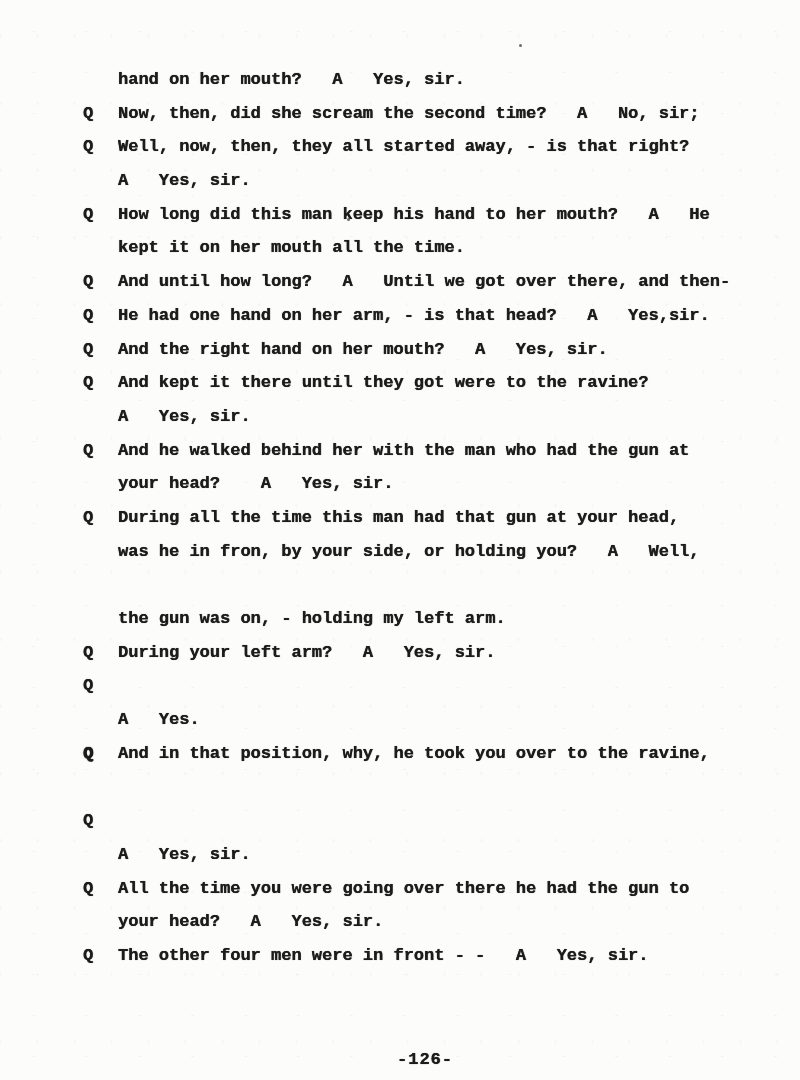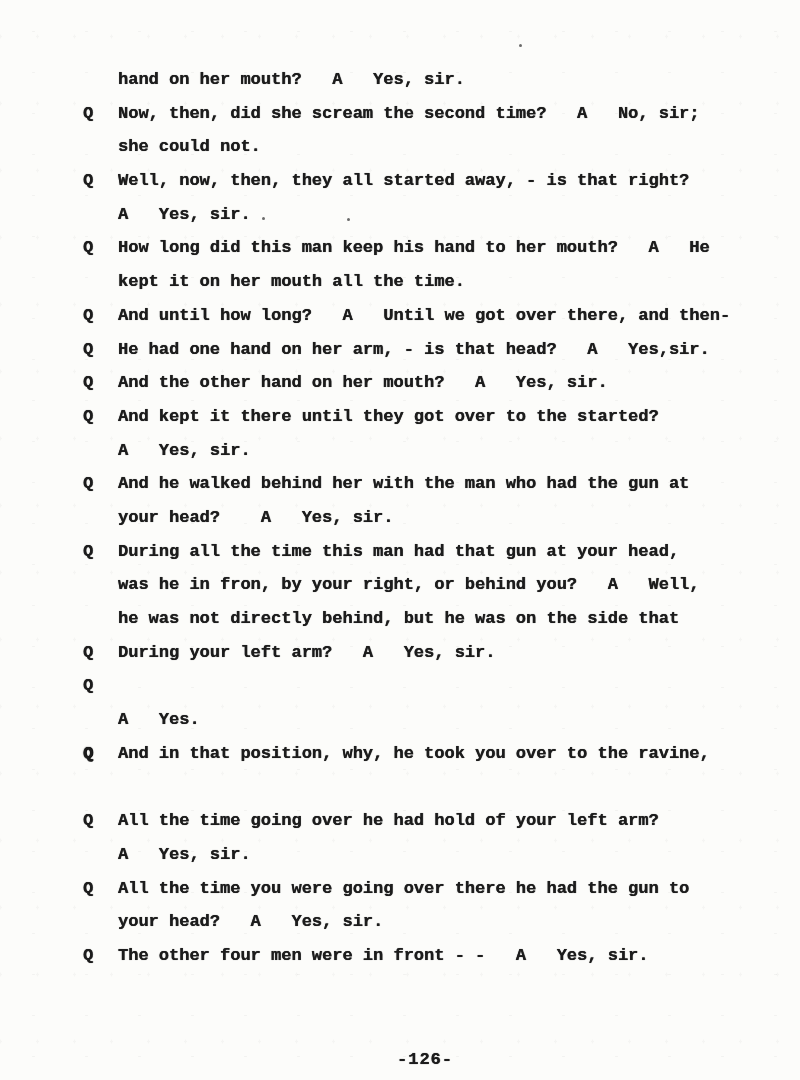--- a/index.html
+++ b/index.html
@@ -76,24 +76,20 @@
   <div class="transcript" id="transcript">
       <div class="line">
         <span class="marker"></span>
         <span class="text">hand on her mouth?   A   Yes, sir.</span>
       </div>
       <div class="line">
         <span class="marker">Q</span>
         <span class="text">Now, then, did she scream the second time?   A   No, sir;</span>
       </div>
       <div class="line">
-        <span class="marker"></span>
-        <span class="text">she could not.</span>
-      </div>
-      <div class="line">
         <span class="marker">Q</span>
         <span class="text">Well, now, then, they all started away, - is that right?</span>
       </div>
       <div class="line">
         <span class="marker"></span>
         <span class="text">A   Yes, sir.</span>
       </div>
       <div class="line">
         <span class="marker">Q</span>
         <span class="text">How long did this man keep his hand to her mouth?   A   He</span>
@@ -105,49 +101,52 @@
       <div class="line">
         <span class="marker">Q</span>
         <span class="text">And until how long?   A   Until we got over there, and then-</span>
       </div>
       <div class="line">
         <span class="marker">Q</span>
         <span class="text">He had one hand on her arm, - is that head?   A   Yes,sir.</span>
       </div>
       <div class="line">
         <span class="marker">Q</span>
-        <span class="text">And the other hand on her mouth?   A   Yes, sir.</span>
+        <span class="text">And the right hand on her mouth?   A   Yes, sir.</span>
       </div>
       <div class="line">
         <span class="marker">Q</span>
-        <span class="text">And kept it there until they got over to the started?</span>
+        <span class="text">And kept it there until they got were to the ravine?</span>
       </div>
       <div class="line">
         <span class="marker"></span>
         <span class="text">A   Yes, sir.</span>
       </div>
       <div class="line">
         <span class="marker">Q</span>
         <span class="text">And he walked behind her with the man who had the gun at</span>
       </div>
       <div class="line">
         <span class="marker"></span>
         <span class="text">your head?    A   Yes, sir.</span>
       </div>
       <div class="line">
         <span class="marker">Q</span>
         <span class="text">During all the time this man had that gun at your head,</span>
       </div>
       <div class="line">
         <span class="marker"></span>
-        <span class="text">was he in fron, by your right, or behind you?   A   Well,</span>
+        <span class="text">was he in fron, by your side, or holding you?   A   Well,</span>
       </div>
       <div class="line">
         <span class="marker"></span>
-        <span class="text">he was not directly behind, but he was on the side that</span>
+      </div>
+      <div class="line">
+        <span class="marker"></span>
+        <span class="text">the gun was on, - holding my left arm.</span>
       </div>
       <div class="line">
         <span class="marker">Q</span>
         <span class="text">During your left arm?   A   Yes, sir.</span>
       </div>
       <div class="line">
         <span class="marker">Q</span>
       </div>
       <div class="line">
         <span class="marker"></span>
@@ -155,21 +154,20 @@
       </div>
       <div class="line">
         <span class="marker bold">Q</span>
         <span class="text">And in that position, why, he took you over to the ravine,</span>
       </div>
       <div class="line">
         <span class="marker"></span>
       </div>
       <div class="line">
         <span class="marker">Q</span>
-        <span class="text">All the time going over he had hold of your left arm?</span>
       </div>
       <div class="line">
         <span class="marker"></span>
         <span class="text">A   Yes, sir.</span>
       </div>
       <div class="line">
         <span class="marker">Q</span>
         <span class="text">All the time you were going over there he had the gun to</span>
       </div>
       <div class="line">

